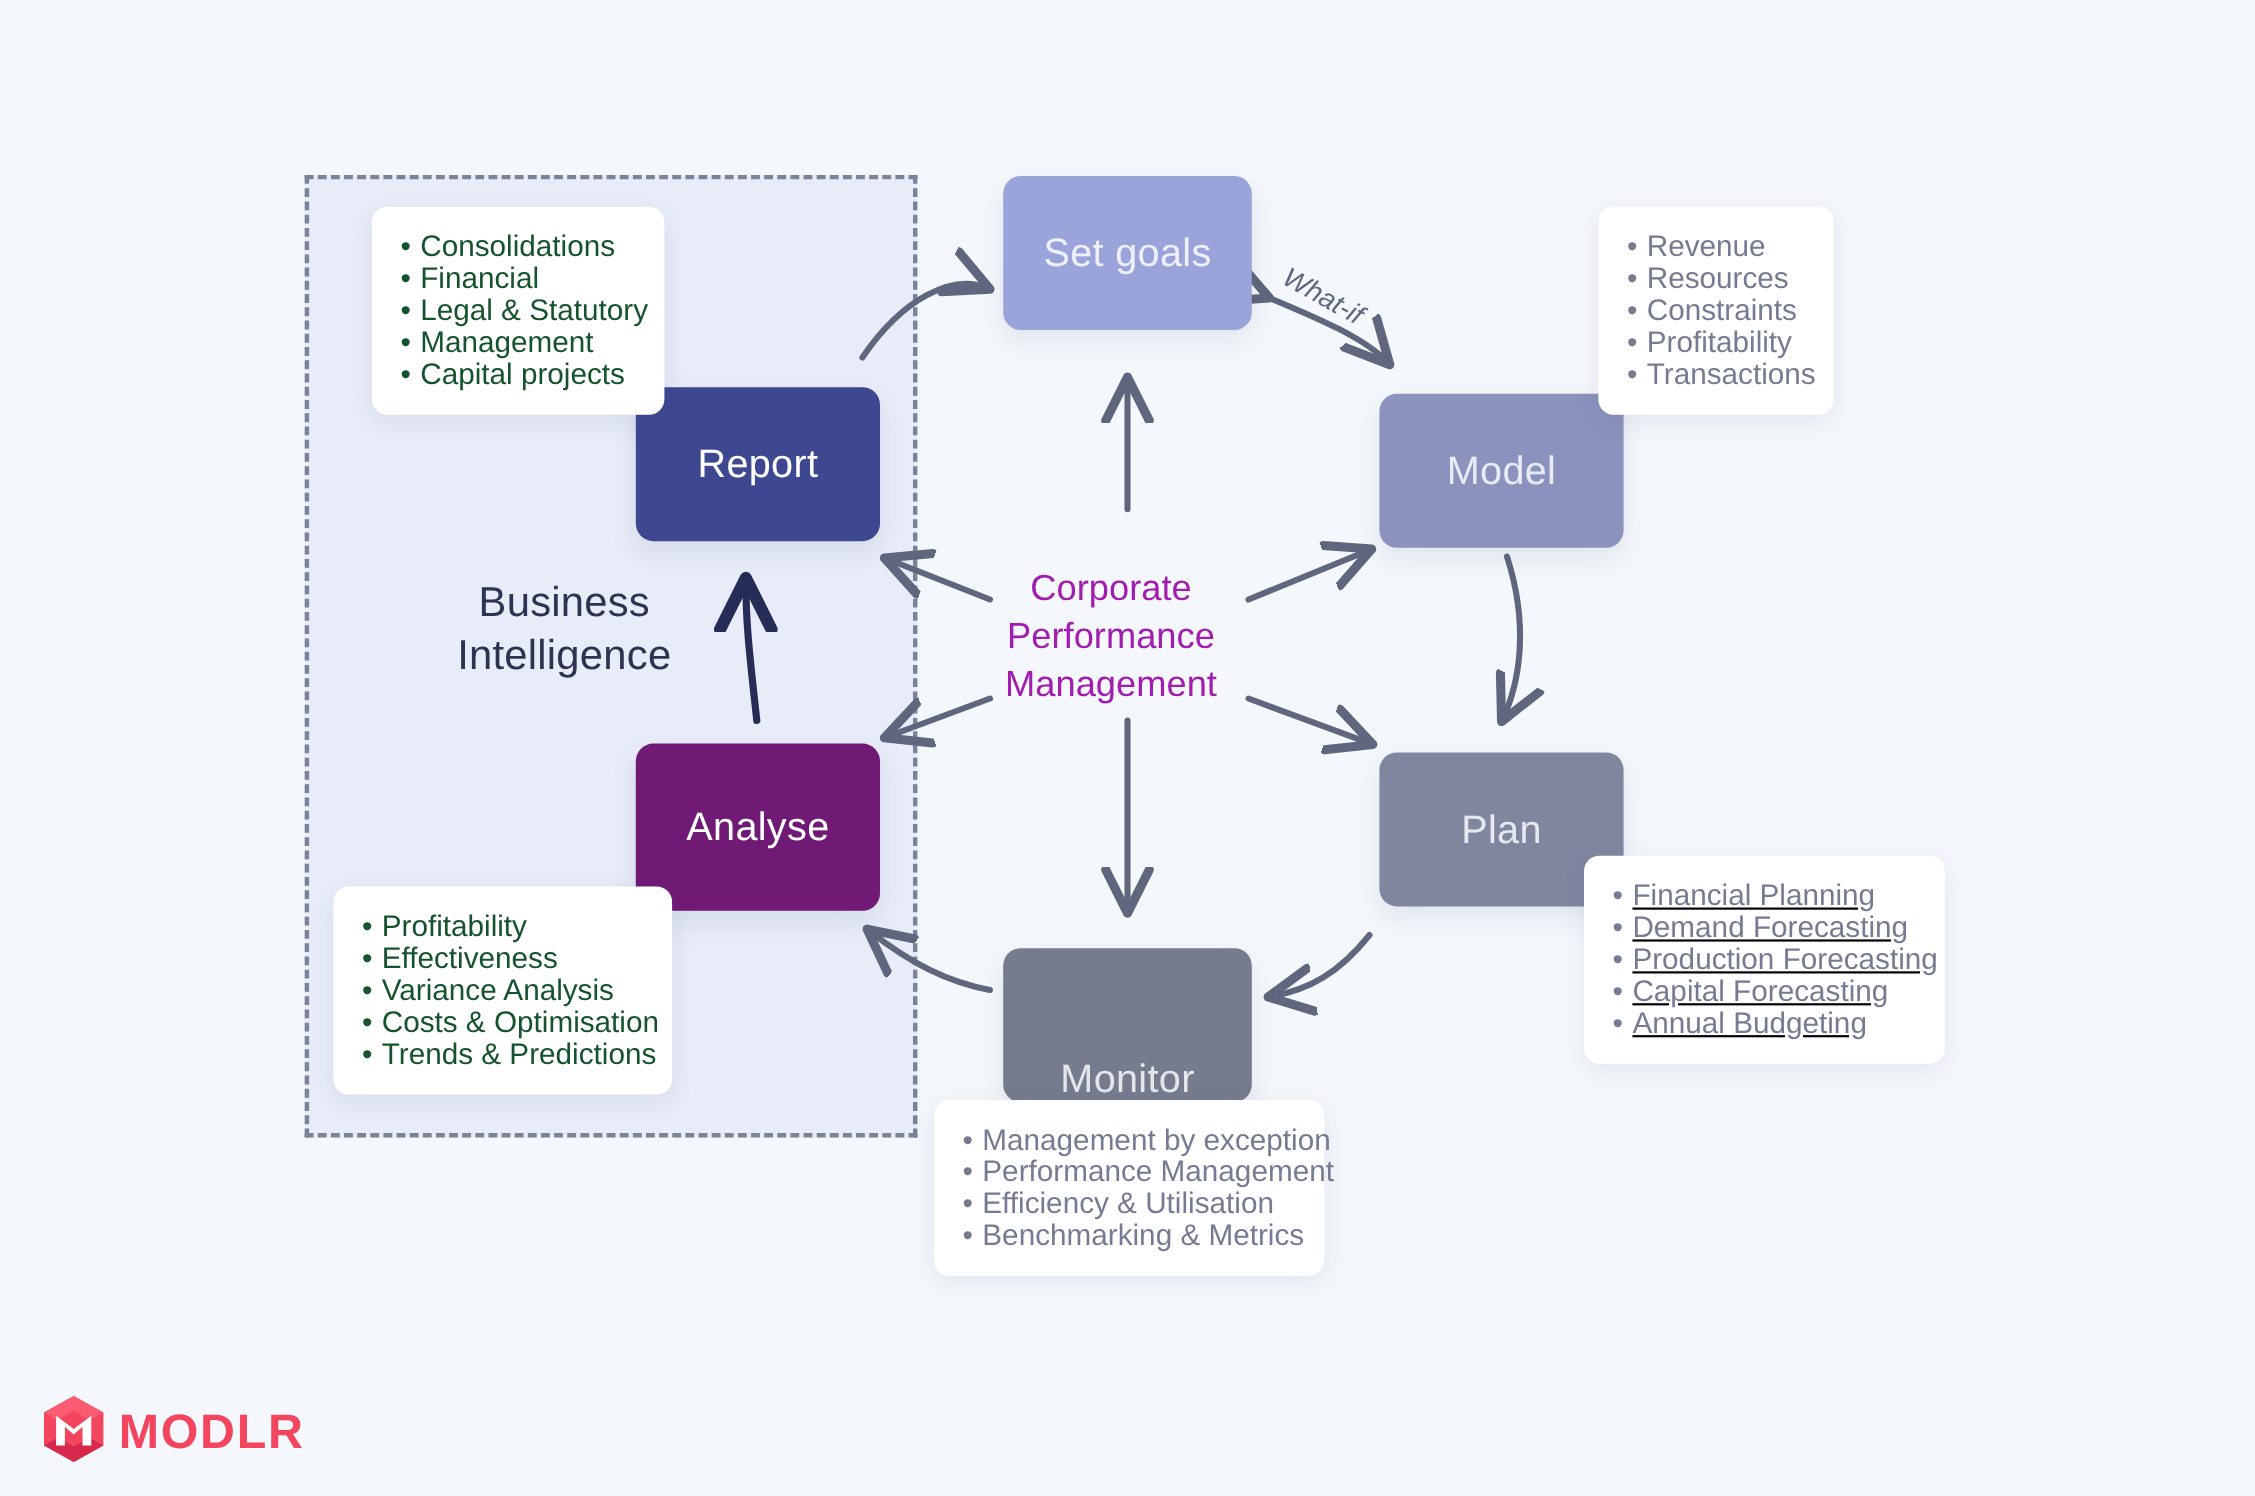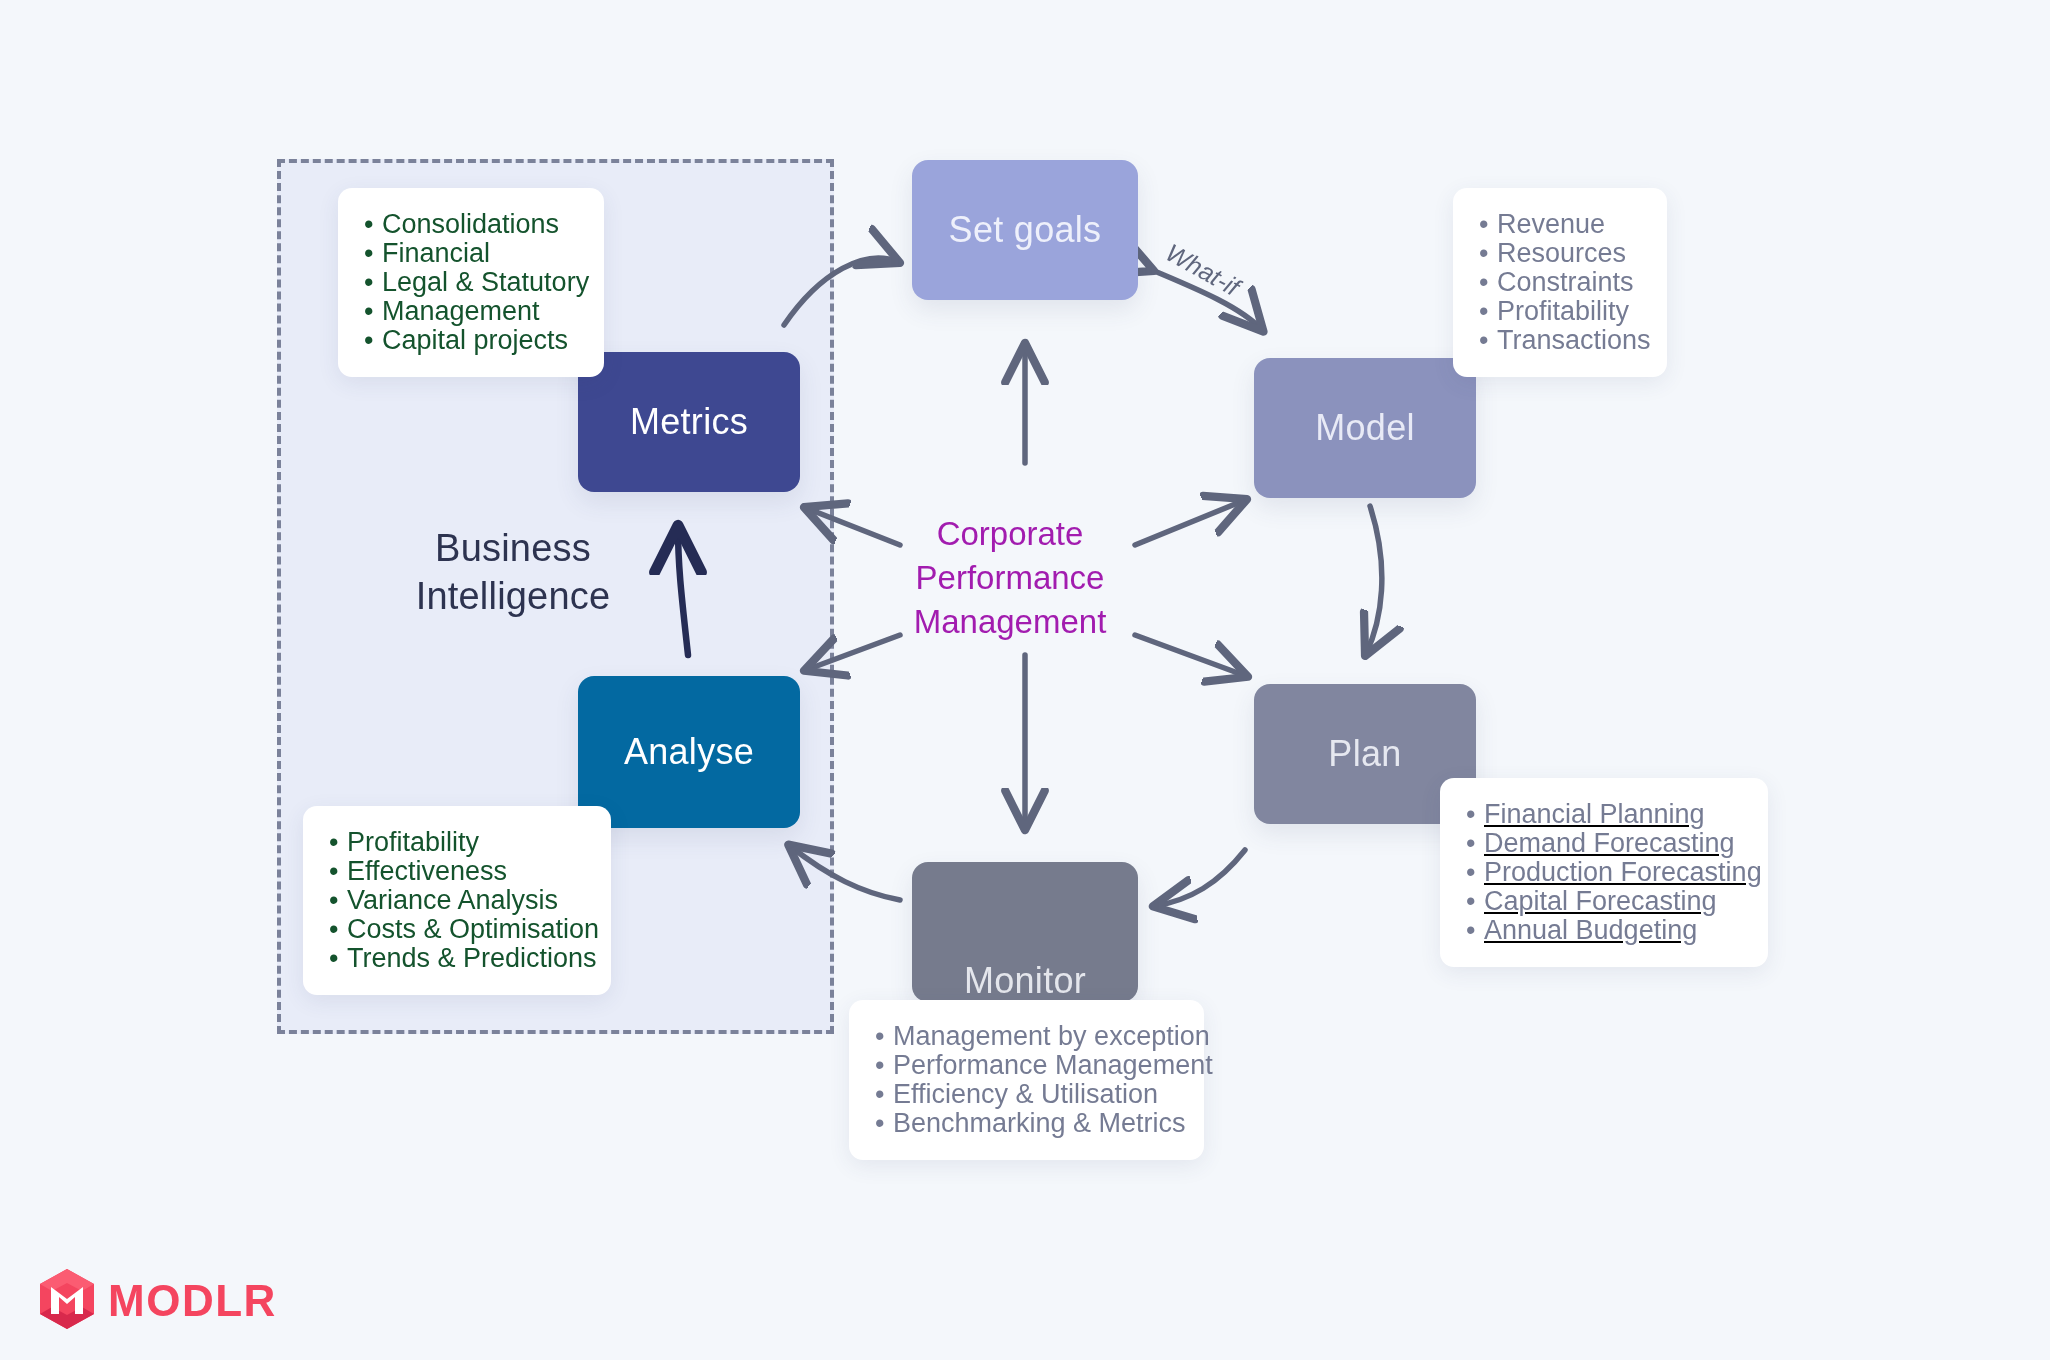--- a/index.html
+++ b/index.html
@@ -67,21 +67,21 @@
   .node-plan {
     left: 1254px; top: 684px; width: 222px; height: 140px;
     background: #81869f; color: #e6e8f0;
   }
   .node-monitor {
     left: 912px; top: 862px; width: 226px; height: 140px;
     background: #767b8d; color: #e4e6ec; align-items: flex-end;
   }
   .node-analyse {
     left: 578px; top: 676px; width: 222px; height: 152px;
-    background: #0369a1; color: #ffffff;
+    background: #701a75; color: #ffffff;
   }
   .node-report {
     left: 578px; top: 352px; width: 222px; height: 140px;
     background: #3e4891; color: #ffffff;
   }
 
   
   .card {
     position: absolute;
     background: #ffffff;
@@ -235,21 +235,21 @@
   <div class="node node-plan">
     <span>Plan</span>
   </div>
   <div class="node node-monitor">
     <span>Monitor</span>
   </div>
   <div class="node node-analyse">
     <span>Analyse</span>
   </div>
   <div class="node node-report">
-    <span>Metrics</span>
+    <span>Report</span>
   </div>
 
   <div class="card card-dark card-report">
     <ul>
         <li>Consolidations</li>
         <li>Financial</li>
         <li>Legal &amp; Statutory</li>
         <li>Management</li>
         <li>Capital projects</li>
       </ul>

